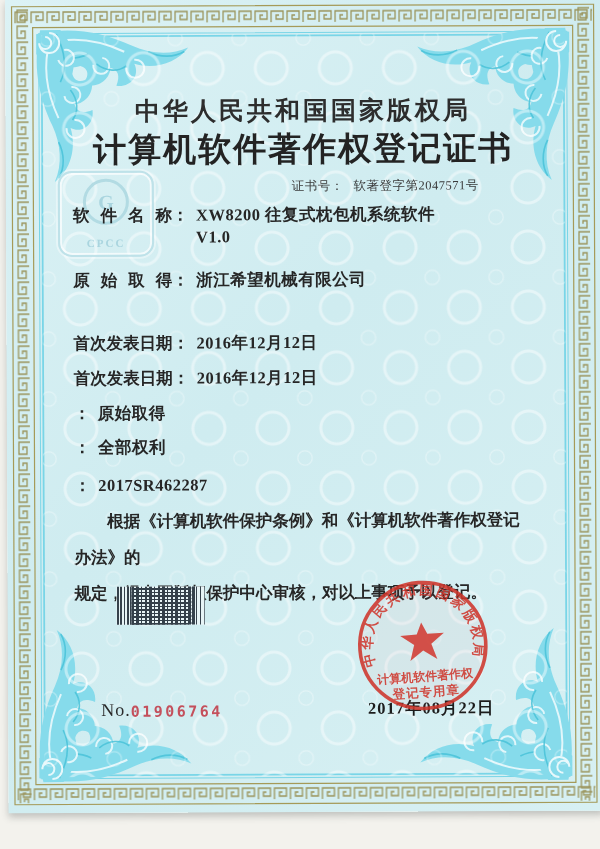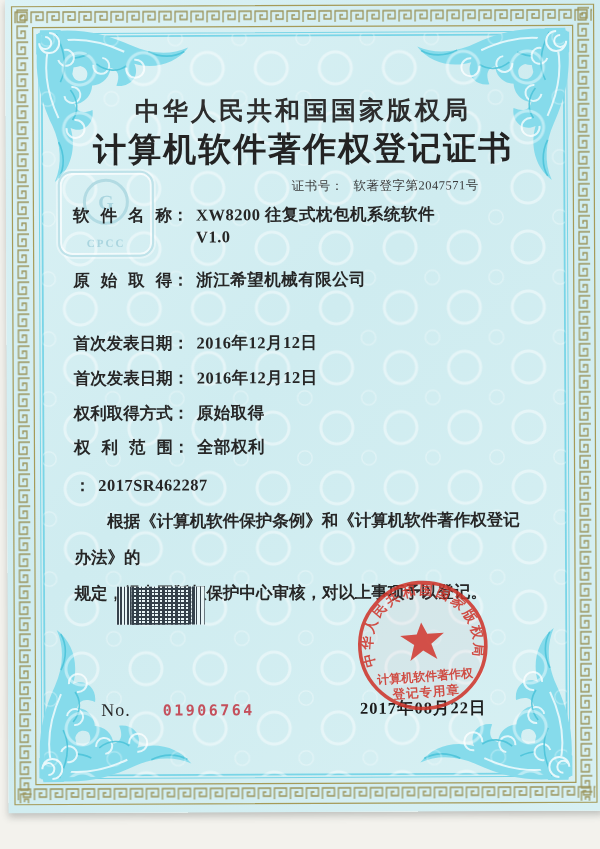--- a/index.html
+++ b/index.html
@@ -55,28 +55,28 @@
     background-color:#e7f4f6;
     background-image:
       repeating-linear-gradient(90deg,#36424c 0 2px,#e7f4f6 2px 3px,#36424c 3px 5px,#e7f4f6 5px 7px,#36424c 7px 8px,#e7f4f6 8px 10px),
       repeating-linear-gradient(90deg,#36424c 0 3px,#e7f4f6 3px 4px,#36424c 4px 5px,#e7f4f6 5px 8px,#36424c 8px 9px,#e7f4f6 9px 12px),
       repeating-linear-gradient(0deg,#333f49 0 2px,rgba(231,244,246,0) 2px 4px,#333f49 4px 5px,rgba(231,244,246,0) 5px 7px),
       repeating-linear-gradient(90deg,#333f49 0 2px,#e7f4f6 2px 4px,#333f49 4px 7px,#e7f4f6 7px 9px,#333f49 9px 10px,#e7f4f6 10px 13px);
     background-size:15px 100%,13px 100%,60px 100%,60px 100%;
     background-position:0 0,100% 0,15px 0,15px 0;
     background-repeat:no-repeat;
   }
-  .no-row{position:absolute;left:93px;top:701px;display:flex;align-items:center;}
+  .no-row{position:absolute;left:93px;top:701px;display:flex;align-items:flex-end;}
   .no-row .no-lbl{font-size:18px;color:#2b2b2b;letter-spacing:1px;}
   .no-row .no-num{
-    margin-left:32px;font-family:"DejaVu Sans Mono",monospace;
+    margin-left:0;font-family:"DejaVu Sans Mono",monospace;
     font-size:15px;color:#c4505c;letter-spacing:2.5px;font-weight:600;
   }
   .issue-date{
-    position:absolute;left:352px;top:700px;font-size:16.5px;font-weight:700;
+    position:absolute;left:360px;top:700px;font-size:16.5px;font-weight:700;
     color:#1c1c1c;letter-spacing:1px;
   }
   .seal-svg{position:absolute;left:333px;top:570px;}
   .emboss{
     position:absolute;left:52px;top:172px;width:92px;height:82px;border-radius:14px;
     border:2px solid rgba(189,224,232,.95);
     box-shadow:inset 0 0 0 2px rgba(255,255,255,.7),0 0 0 2px rgba(255,255,255,.4);
     display:flex;flex-direction:column;align-items:center;justify-content:center;
     color:rgba(150,203,214,.9);
   }
@@ -171,26 +171,24 @@
     <span class="lbl">首次发表日期</span>
     <span class="colon">：</span>
     <div class="val">2016年12月12日</div>
   </div>
   <div class="row" style="top:369px">
     <span class="lbl">首次发表日期</span>
     <span class="colon">：</span>
     <div class="val">2016年12月12日</div>
   </div>
   <div class="row" style="top:404px">
-    <span class="lbl">权利取得方式</span>
     <span class="colon">：</span>
     <div class="val">原始取得</div>
   </div>
   <div class="row" style="top:438px">
-    <span class="lbl">权利范围</span>
     <span class="colon">：</span>
     <div class="val">全部权利</div>
   </div>
   <div class="row" style="top:476px">
     <span class="colon">：</span>
     <div class="val">2017SR462287</div>
   </div>
 
   <div class="statement">
     <div class="l1">根据《计算机软件保护条例》和《计算机软件著作权登记办法》的</div>

